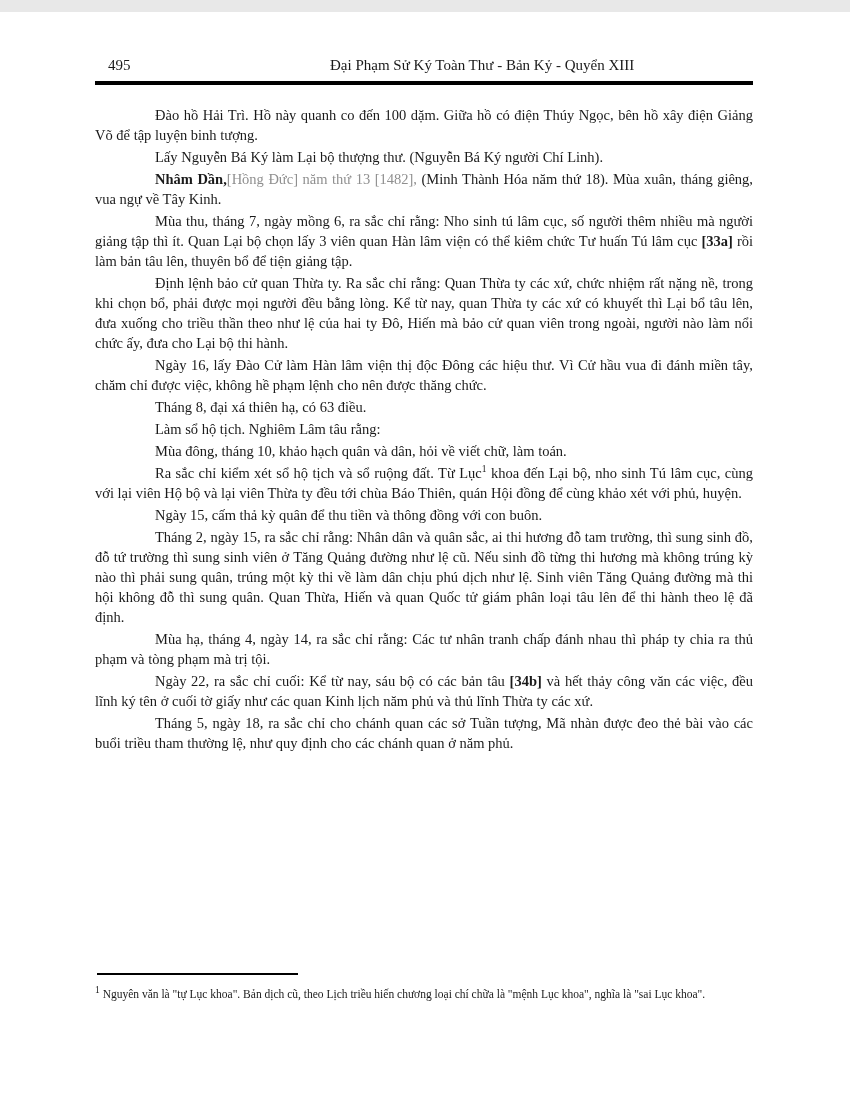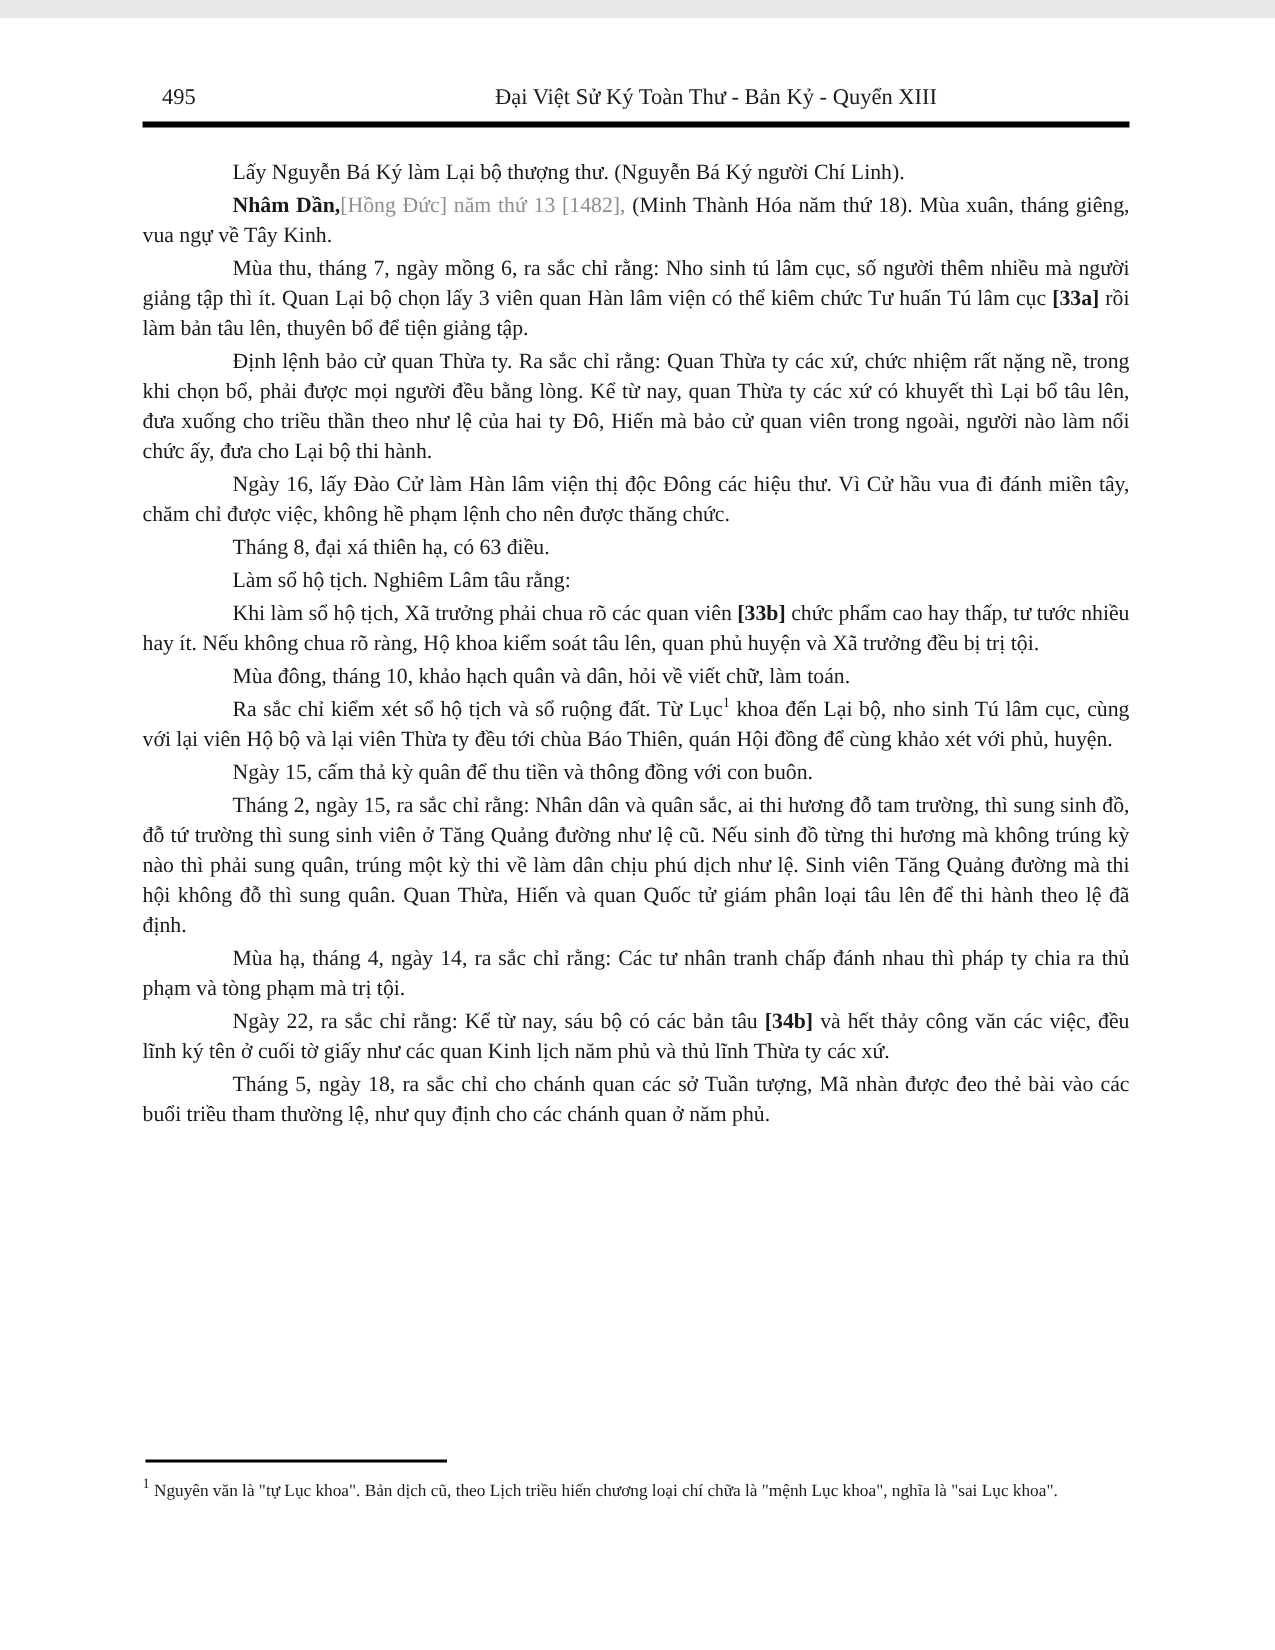--- a/index.html
+++ b/index.html
@@ -36,35 +36,35 @@
     position:absolute;top:975px;left:95px;width:660px;
     font-size:11.5px;line-height:15px;text-align:justify;
   }
 </style>
 </head>
 <body>
 
 <div class="page" style="--ink: #1a1a1a; --era: #8f8f8f; --rule: #000000;">
   <div class="hdr">
     <span class="pageno">495</span>
-    <span class="runhead">Đại Việt Sử Ký Toàn Thư - Bản Kỷ - Quyển XIII</span>
+    <span class="runhead">Đại Phạm Sử Ký Toàn Thư - Bản Kỷ - Quyển XIII</span>
   </div>
   <div class="hdr-rule"></div>
   <div class="doc-body" id="doc-body">
+      <p class="para"><span class="seg-n">Đào hồ Hải Trì. Hồ này quanh co đến 100 dặm. Giữa hồ có điện Thúy Ngọc, bên hồ xây điện Giảng Võ để tập luyện binh tượng.</span></p>
       <p class="para"><span class="seg-n">Lấy Nguyễn Bá Ký làm Lại bộ thượng thư. (Nguyễn Bá Ký người Chí Linh).</span></p>
       <p class="para"><span class="seg-b">Nhâm Dần,</span><span class="seg-g">[Hồng Đức] năm thứ 13 [1482],</span><span class="seg-n"> (Minh Thành Hóa năm thứ 18). Mùa xuân, tháng giêng, vua ngự về Tây Kinh.</span></p>
       <p class="para"><span class="seg-n">Mùa thu, tháng 7, ngày mồng 6, ra sắc chỉ rằng: Nho sinh tú lâm cục, số người thêm nhiều mà người giảng tập thì ít. Quan Lại bộ chọn lấy 3 viên quan Hàn lâm viện có thể kiêm chức Tư huấn Tú lâm cục </span><span class="seg-b">[33a]</span><span class="seg-n"> rồi làm bản tâu lên, thuyên bổ để tiện giảng tập.</span></p>
       <p class="para"><span class="seg-n">Định lệnh bảo cử quan Thừa ty. Ra sắc chỉ rằng: Quan Thừa ty các xứ, chức nhiệm rất nặng nề, trong khi chọn bổ, phải được mọi người đều bằng lòng. Kể từ nay, quan Thừa ty các xứ có khuyết thì Lại bổ tâu lên, đưa xuống cho triều thần theo như lệ của hai ty Đô, Hiến mà bảo cử quan viên trong ngoài, người nào làm nổi chức ấy, đưa cho Lại bộ thi hành.</span></p>
       <p class="para"><span class="seg-n">Ngày 16, lấy Đào Cử làm Hàn lâm viện thị độc Đông các hiệu thư. Vì Cử hầu vua đi đánh miền tây, chăm chỉ được việc, không hề phạm lệnh cho nên được thăng chức.</span></p>
       <p class="para"><span class="seg-n">Tháng 8, đại xá thiên hạ, có 63 điều.</span></p>
       <p class="para"><span class="seg-n">Làm sổ hộ tịch. Nghiêm Lâm tâu rằng:</span></p>
-      <p class="para"><span class="seg-n">Khi làm sổ hộ tịch, Xã trưởng phải chua rõ các quan viên </span><span class="seg-b">[33b]</span><span class="seg-n"> chức phẩm cao hay thấp, tư tước nhiều hay ít. Nếu không chua rõ ràng, Hộ khoa kiểm soát tâu lên, quan phủ huyện và Xã trưởng đều bị trị tội.</span></p>
       <p class="para"><span class="seg-n">Mùa đông, tháng 10, khảo hạch quân và dân, hỏi về viết chữ, làm toán.</span></p>
       <p class="para"><span class="seg-n">Ra sắc chỉ kiểm xét sổ hộ tịch và sổ ruộng đất. Từ Lục</span><sup class="seg-sup">1</sup><span class="seg-n"> khoa đến Lại bộ, nho sinh Tú lâm cục, cùng với lại viên Hộ bộ và lại viên Thừa ty đều tới chùa Báo Thiên, quán Hội đồng để cùng khảo xét với phủ, huyện.</span></p>
       <p class="para"><span class="seg-n">Ngày 15, cấm thả kỳ quân để thu tiền và thông đồng với con buôn.</span></p>
       <p class="para"><span class="seg-n">Tháng 2, ngày 15, ra sắc chỉ rằng: Nhân dân và quân sắc, ai thi hương đỗ tam trường, thì sung sinh đồ, đỗ tứ trường thì sung sinh viên ở Tăng Quảng đường như lệ cũ. Nếu sinh đồ từng thi hương mà không trúng kỳ nào thì phải sung quân, trúng một kỳ thi về làm dân chịu phú dịch như lệ. Sinh viên Tăng Quảng đường mà thi hội không đỗ thì sung quân. Quan Thừa, Hiến và quan Quốc tử giám phân loại tâu lên để thi hành theo lệ đã định.</span></p>
       <p class="para"><span class="seg-n">Mùa hạ, tháng 4, ngày 14, ra sắc chỉ rằng: Các tư nhân tranh chấp đánh nhau thì pháp ty chia ra thủ phạm và tòng phạm mà trị tội.</span></p>
-      <p class="para"><span class="seg-n">Ngày 22, ra sắc chỉ rằng: Kể từ nay, sáu bộ có các bản tâu </span><span class="seg-b">[34b]</span><span class="seg-n"> và hết thảy công văn các việc, đều lĩnh ký tên ở cuối tờ giấy như các quan Kinh lịch năm phủ và thủ lĩnh Thừa ty các xứ.</span></p>
+      <p class="para"><span class="seg-n">Ngày 22, ra sắc chỉ cuối: Kể từ nay, sáu bộ có các bản tâu </span><span class="seg-b">[34b]</span><span class="seg-n"> và hết thảy công văn các việc, đều lĩnh ký tên ở cuối tờ giấy như các quan Kinh lịch năm phủ và thủ lĩnh Thừa ty các xứ.</span></p>
       <p class="para"><span class="seg-n">Tháng 5, ngày 18, ra sắc chỉ cho chánh quan các sở Tuần tượng, Mã nhàn được đeo thẻ bài vào các buổi triều tham thường lệ, như quy định cho các chánh quan ở năm phủ.</span></p>
     </div>
   <div class="fn-sep"></div>
   <div class="footnote" id="footnote"><sup class="seg-sup">1</sup><span class="seg-n"> Nguyên văn là "tự Lục khoa". Bản dịch cũ, theo Lịch triều hiến chương loại chí chữa là "mệnh Lục khoa", nghĩa là "sai Lục khoa".</span></div>
 </div>
 
 </body></html>

